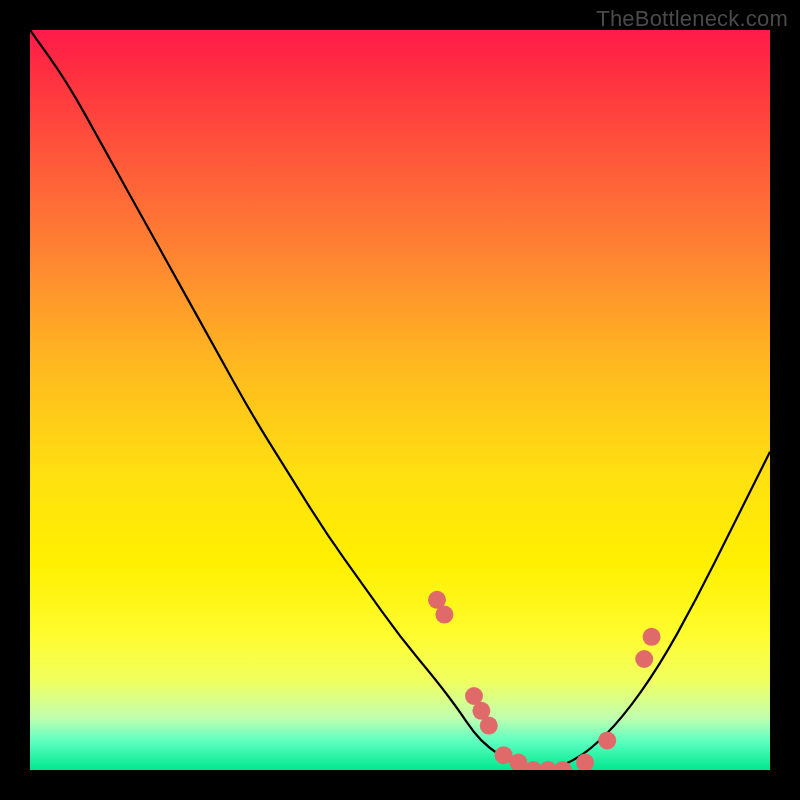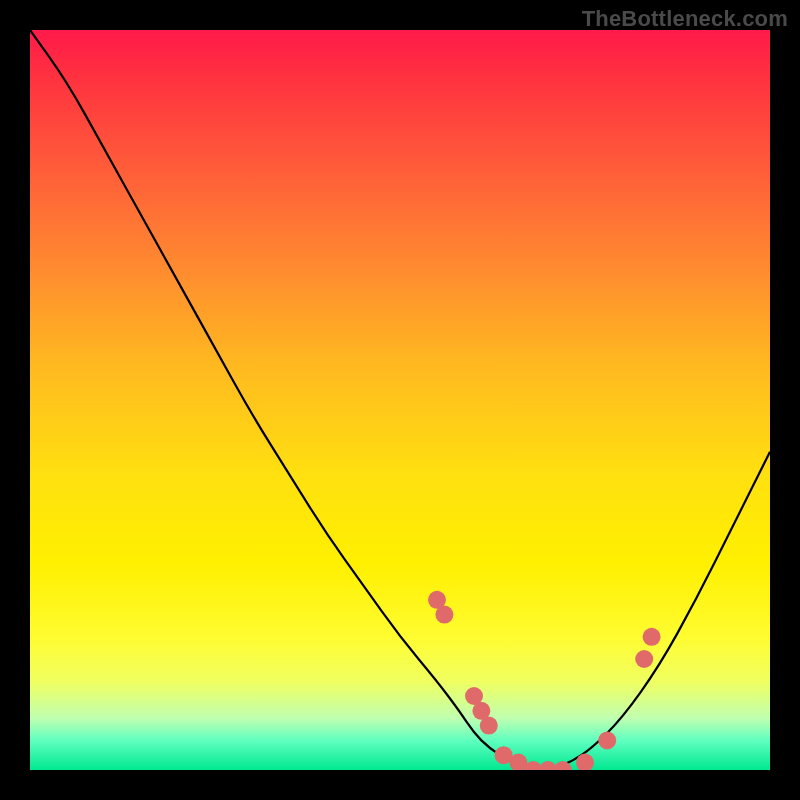--- a/index.html
+++ b/index.html
@@ -46,21 +46,21 @@
       #c0ffb0 93%,
       #60ffc0 96%,
       #00e890 100%);
   }
   .watermark {
     position: absolute;
     top: 6px;
     right: 12px;
     color: #4a4a4a;
     font-size: 22px;
-    font-weight: 700;
+    font-weight: 400;
     letter-spacing: 0.2px;
     z-index: 5;
   }
   svg.curve {
     position: absolute;
     left: 0;
     top: 0;
     width: 100%;
     height: 100%;
     z-index: 3;

